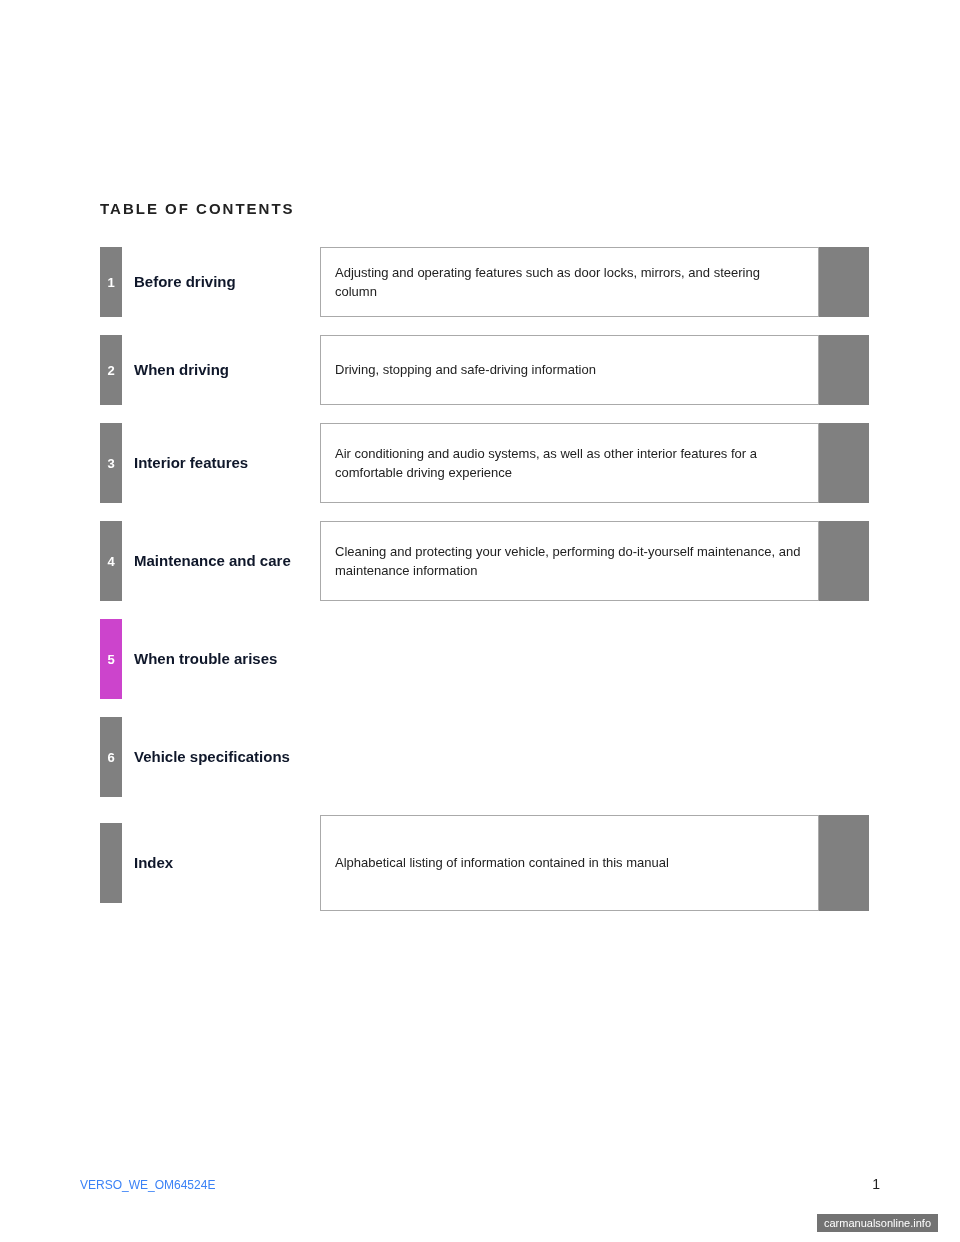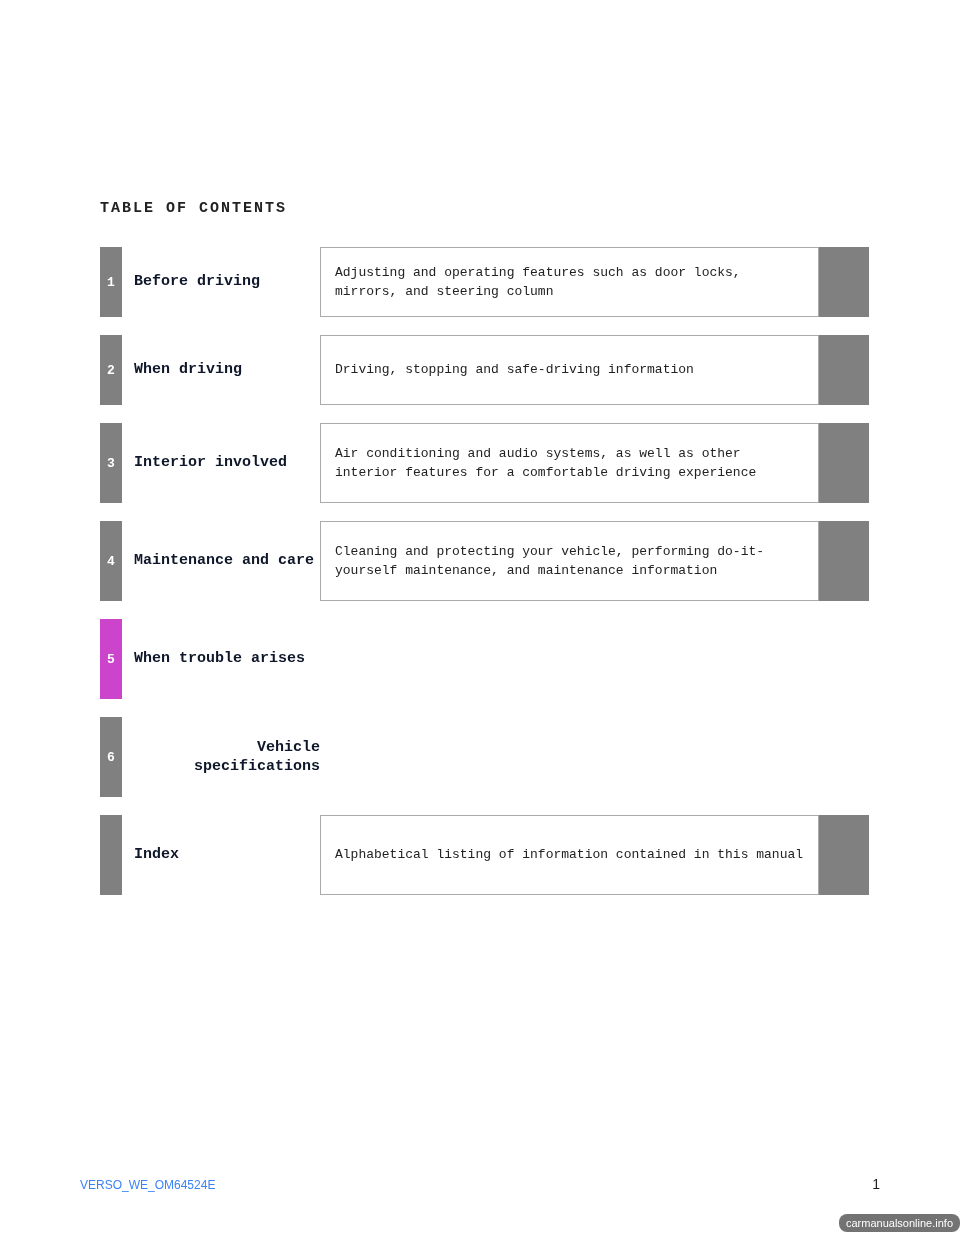--- a/index.html
+++ b/index.html
@@ -19,21 +19,20 @@
     .page-container {
       width: 960px;
       min-height: 1242px;
       background: #fff;
       padding: 0;
       position: relative;
     }
 
     .toc-section {
       padding: 200px 91px 60px 100px;
-      font-family: Liberation Mono, monospace;
     }
 
     .toc-title {
       font-size: 15px;
       font-weight: bold;
       letter-spacing: 2px;
       color: #222;
       margin-bottom: 30px;
       text-transform: uppercase;
     }
@@ -146,26 +145,26 @@
       position: absolute;
       bottom: 50px;
       left: 80px;
       font-size: 12px;
       color: #3b82f6;
     }
 
     .watermark {
       position: absolute;
       bottom: 10px;
-      right: 0;
+      right: 22px;
       background: rgba(0,0,0,0.55);
       color: #fff;
       font-size: 11px;
       padding: 3px 7px;
-      border-radius: 8px;
+      border-radius: 0;
     }
   </style>
 </head>
 <body>
 
 <div class="page-container">
   <div class="toc-section">
     <div class="toc-title">TABLE OF CONTENTS</div>
     <div class="toc-entries">
     <div class="toc-entry" style="height: 70px;">
@@ -184,21 +183,21 @@
             <div class="toc-label">When driving</div>
           </div>
           <div class="toc-right">
             <div class="toc-desc-box">Driving, stopping and safe-driving information</div>
             <div class="toc-right-block gray"></div>
           </div>
         </div>
         <div class="toc-entry" style="height: 80px;">
           <div class="toc-left">
             <div class="toc-number-box gray" style="height: 80px;">3</div>
-            <div class="toc-label">Interior involved</div>
+            <div class="toc-label">Interior features</div>
           </div>
           <div class="toc-right">
             <div class="toc-desc-box">Air conditioning and audio systems, as well as other interior features for a comfortable driving experience</div>
             <div class="toc-right-block gray"></div>
           </div>
         </div>
         <div class="toc-entry tall" style="height: 80px;">
           <div class="toc-left">
             <div class="toc-number-box gray" style="height: 80px;">4</div>
             <div class="toc-label">Maintenance and care</div>
@@ -213,21 +212,21 @@
             <div class="toc-number-box purple" style="height: 80px;">5</div>
             <div class="toc-label">When trouble arises</div>
           </div>
         </div>
         <div class="toc-entry tall" style="height: 80px;">
           <div class="toc-left">
             <div class="toc-number-box gray" style="height: 80px;">6</div>
             <div class="toc-label">Vehicle specifications</div>
           </div>
         </div>
-        <div class="toc-entry" style="height: 80px;">
+        <div class="toc-entry" style="height: 96px;">
           <div class="toc-left">
             <div class="toc-number-box no-num" style="height: 80px;"></div>
             <div class="toc-label">Index</div>
           </div>
           <div class="toc-right">
             <div class="toc-desc-box">Alphabetical listing of information contained in this manual</div>
             <div class="toc-right-block gray"></div>
           </div>
         </div>
       </div>

